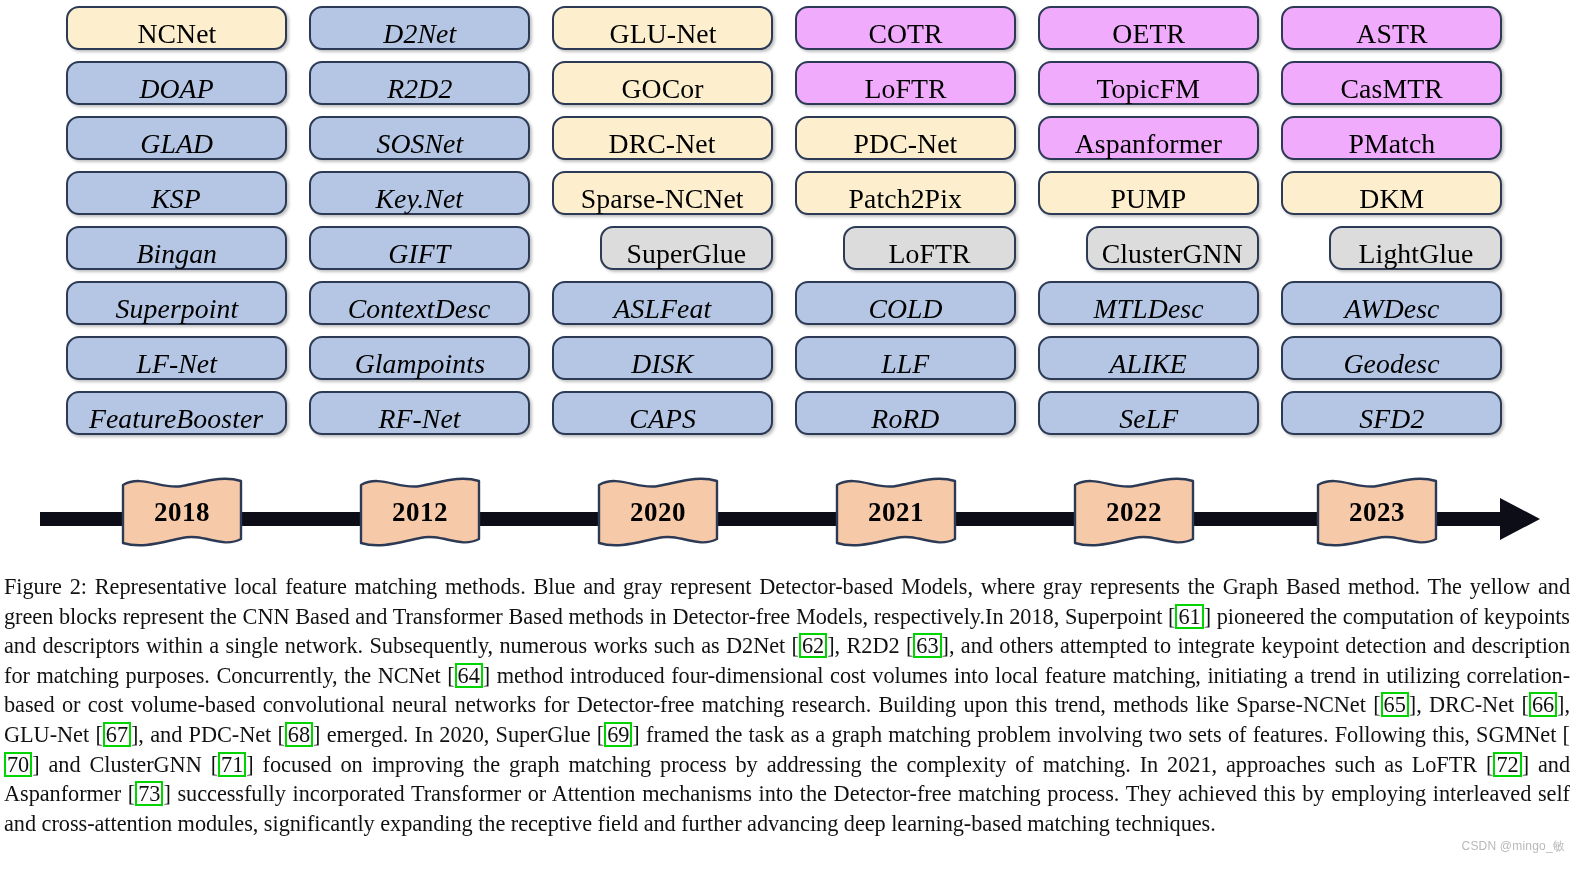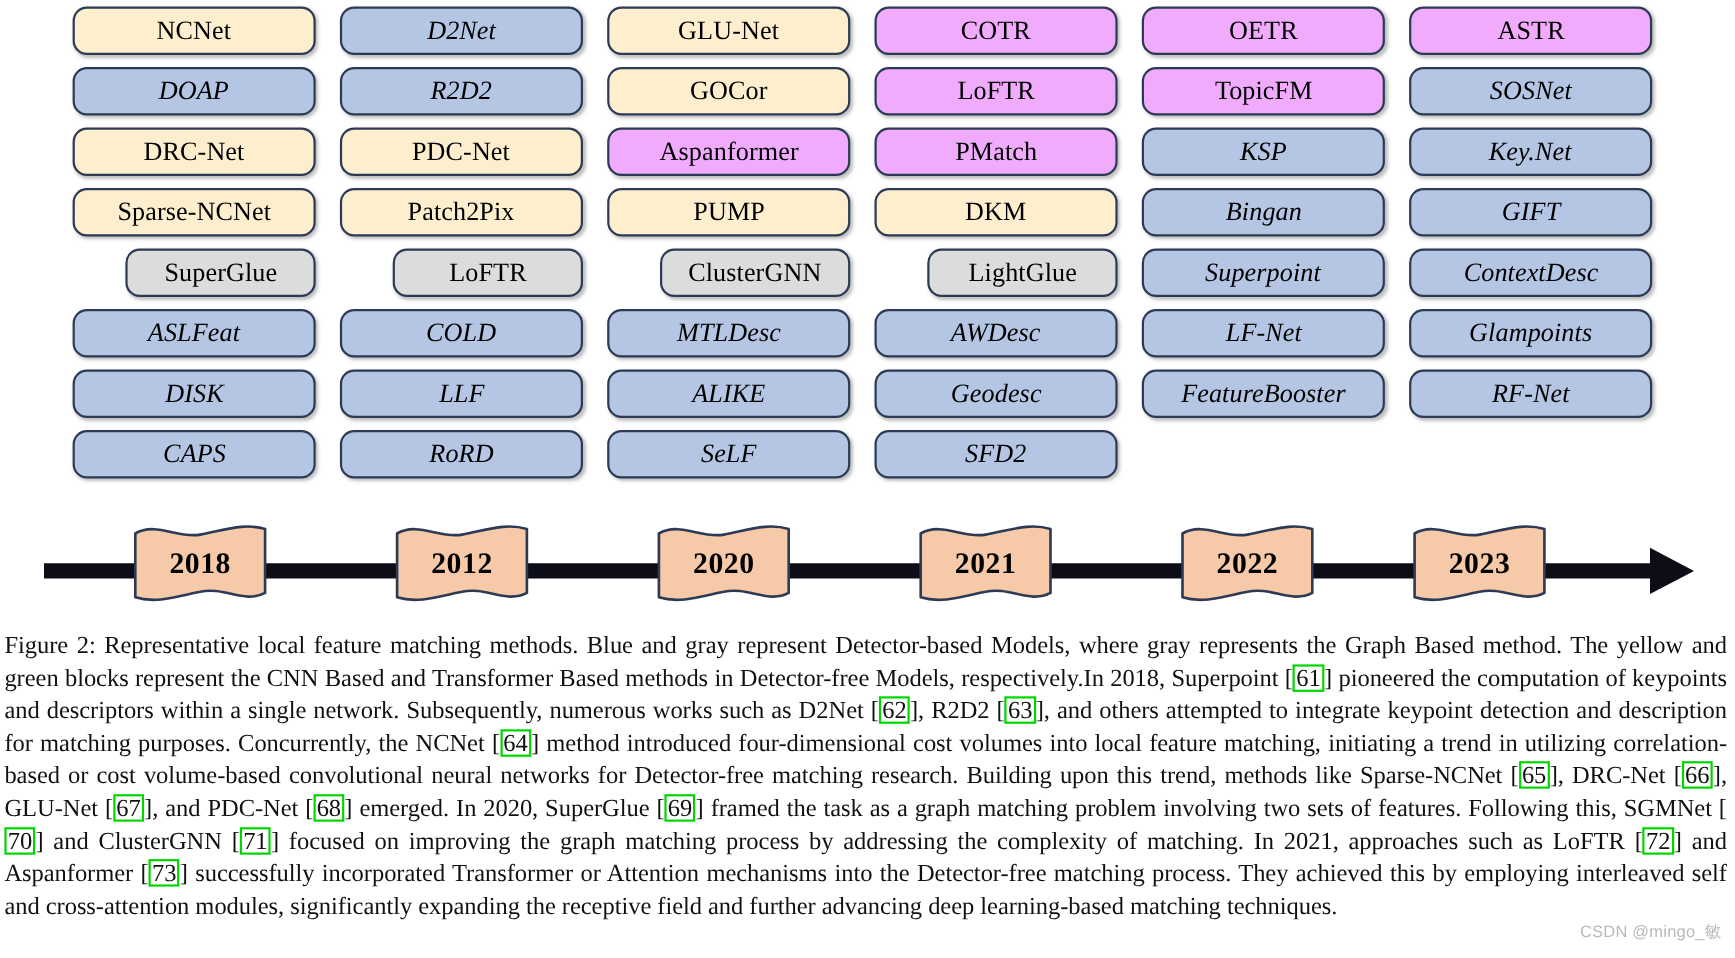--- a/index.html
+++ b/index.html
@@ -30,26 +30,26 @@
     width: 1436px;
     display: grid;
     grid-template-columns: repeat(6, 1fr);
     column-gap: 22px;
     row-gap: 11px;
   }
 
   .cell {
     height: 44px;
     display: flex;
-    align-items: center;
+    align-items: flex-end;
     justify-content: center;
     border: 2.2px solid #2c3a55;
     border-radius: 13px;
     box-sizing: border-box;
-    font-size: 24px;
+    font-size: 28px;
     line-height: 1;
     letter-spacing: 0.1px;
     white-space: nowrap;
     box-shadow: 2px 2px 3px rgba(90,90,90,0.38);
     text-rendering: optimizeLegibility;
   }
   .cell.blue   { background: #b4c6e3; font-style: italic; }
   .cell.yellow { background: #fdefcd; }
   .cell.green  { background: #f0abfc; }
   .cell.gray   { background: #dcdcdc; margin-left: 48px; }
@@ -109,21 +109,21 @@
     margin: 0 0px;
     display: inline-block;
     line-height: 21px;
     background: #ffffff;
   }
   #watermark {
     position: absolute;
     right: 12px;
     top: 838px;
     font-family: "Liberation Sans", sans-serif;
-    font-size: 15px;
+    font-size: 12px;
     color: #b9b9b9;
     letter-spacing: 0.2px;
   }
 </style>
 </head>
 <body>
 
 <div id="figure">
 
   <div id="grid">
@@ -152,20 +152,26 @@
         <span class="lbl">R2D2</span>
       </div>
       <div class="cell yellow">
         <span class="lbl">GOCor</span>
       </div>
       <div class="cell green">
         <span class="lbl">LoFTR</span>
       </div>
       <div class="cell green">
         <span class="lbl">TopicFM</span>
+      </div>
+      <div class="cell green">
+        <span class="lbl">CasMTR</span>
+      </div>
+      <div class="cell blue">
+        <span class="lbl">GLAD</span>
       </div>
       <div class="cell blue">
         <span class="lbl">SOSNet</span>
       </div>
       <div class="cell yellow">
         <span class="lbl">DRC-Net</span>
       </div>
       <div class="cell yellow">
         <span class="lbl">PDC-Net</span>
       </div>
@@ -295,21 +301,21 @@
             <path d="M 5 9 C 24 -2, 44 14, 64 10 C 86 6, 104 -1, 123 5 L 123 63 C 104 73, 86 57, 64 62 C 44 66, 24 73, 5 67 Z" fill="#f6c9a8" stroke="#2c3a55" stroke-width="2.4" stroke-linejoin="round"></path>
           </svg>
           <div class="year-text">2021</div>
         </div>
         <div class="year-ribbon" style="left: 1070px;">
           <svg width="128" height="72">
             <path d="M 5 9 C 24 -2, 44 14, 64 10 C 86 6, 104 -1, 123 5 L 123 63 C 104 73, 86 57, 64 62 C 44 66, 24 73, 5 67 Z" fill="#f6c9a8" stroke="#2c3a55" stroke-width="2.4" stroke-linejoin="round"></path>
           </svg>
           <div class="year-text">2022</div>
         </div>
-        <div class="year-ribbon" style="left: 1281px; text-decoration: underline;">
+        <div class="year-ribbon" style="left: 1313px; text-decoration: underline;">
           <svg width="128" height="72">
             <path d="M 5 9 C 24 -2, 44 14, 64 10 C 86 6, 104 -1, 123 5 L 123 63 C 104 73, 86 57, 64 62 C 44 66, 24 73, 5 67 Z" fill="#f6c9a8" stroke="#2c3a55" stroke-width="2.4" stroke-linejoin="round"></path>
           </svg>
           <div class="year-text">2023</div>
         </div>
       </div>
   </div>
 
 </div>
 

